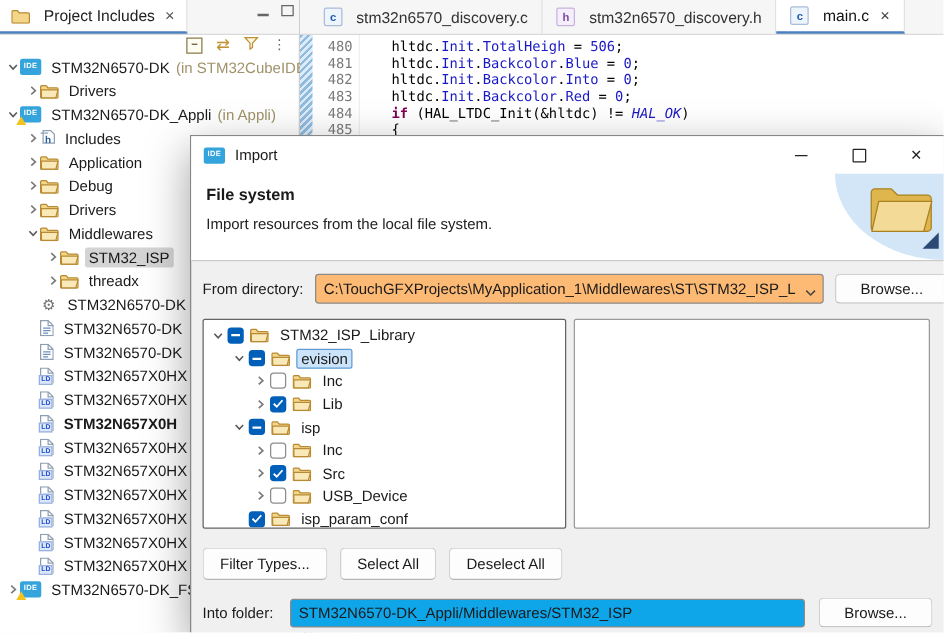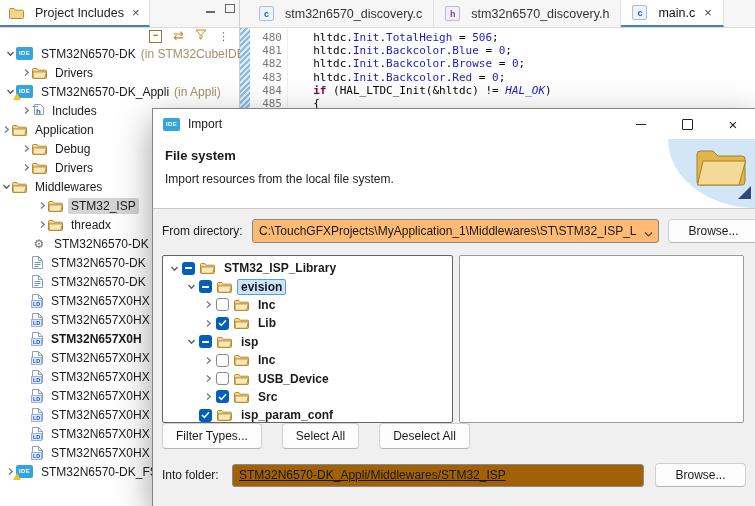--- a/index.html
+++ b/index.html
@@ -79,27 +79,27 @@
     display:inline-flex;align-items:center;justify-content:center;padding:0 13px;font-size:12px;color:#1a1a1a;flex:none;}
   .browse1{margin-left:9px;width:91px;box-sizing:border-box;}
   .panels{display:flex;gap:6px;margin-top:12px;}
   .treepanel{width:293px;height:168px;background:#fff;border:1px solid #636363;border-radius:2px;box-sizing:border-box;padding-top:3px;overflow:hidden;}
   .listpanel{width:287px;height:168px;background:#fff;border:1px solid #9a9a9a;border-radius:2px;box-sizing:border-box;}
   .drow{display:flex;align-items:center;height:18.4px;white-space:nowrap;}
   .dchev{width:13px;flex:none;display:inline-flex;justify-content:center;}
   .cb{width:13px;height:13px;border-radius:3px;margin:0 5px 0 1px;flex:none;display:inline-flex;align-items:center;justify-content:center;box-sizing:border-box;}
   .cb-un{background:#fff;border:1px solid #8c8c8c;}
   .cb-ck,.cb-pt{background:#005fb8;}
-  .dlabel{padding:0 3px;border:1px solid transparent;border-radius:2px;font-weight:bold;}
+  .dlabel{padding:0 3px;border:1px solid transparent;border-radius:2px;}
   .dsel{background:#cce4f9;border-color:#5e9ad6;}
-  .btnrow{display:flex;gap:20px;}
+  .btnrow{display:flex;gap:10px;margin-top:15px;}
   .introw{display:flex;align-items:center;margin-top:14px;}
   .ilabel{width:70px;flex:none;}
-  .ifield{flex:none;width:398px;height:21px;border:1px solid #8a8a8a;border-radius:3px;background:#a16207;
-    display:flex;align-items:center;padding:0 6px;overflow:hidden;white-space:nowrap;text-decoration:underline;}
+  .ifield{flex:none;width:398px;height:21px;border:1px solid #8a8a8a;border-radius:3px;background:#0ea5e9;
+    display:flex;align-items:center;padding:0 6px;overflow:hidden;white-space:nowrap;}
   .browse2{margin-left:11px;width:91px;box-sizing:border-box;}
 </style>
 </head>
 <body>
 
 <div class="screen">
 
   <div class="explorer">
     <div class="view-tabbar">
       <div class="view-tab">
@@ -169,21 +169,21 @@
           </span>
           <span class="ic">
             <svg width="12" height="13" viewBox="0 0 12 13">
               <path d="M2.5 .5 h6 l3 3 v7 h-9 z" fill="#fff" stroke="#8f9fb3"></path>
               <path d="M.5 2.5 h6 l0 0" fill="none" stroke="#8f9fb3"></path>
               <text x="4" y="10" font-size="8" font-weight="bold" fill="#2a6099" font-family="Liberation Sans">h</text>
             </svg>
           </span>
           <span class="plabel">Includes</span>
         </div>
-        <div class="prow" style="">
+        <div class="prow" style="padding-left: 20px;">
           <span class="pchev">
             <svg width="9" height="9" viewBox="0 0 9 9">
               <path d="M3 1.5 L6.3 4.5 L3 7.5" fill="none" stroke="#7a7a7a" stroke-width="1.3"></path>
             </svg>
           </span>
           <span class="ic">
             <svg width="15" height="12" viewBox="0 0 15 12">
               <path d="M.5 2.5 a1 1 0 0 1 1-1 h3.4 l1.4 1.7 h7.2 a1 1 0 0 1 1 1 v6.3 a1 1 0 0 1-1 1 h-12 a1 1 0 0 1-1-1 z" fill="#f3d68a" stroke="#b88a33"></path>
               <path d="M1 4.9 h13.4 l-1.7 6.4 H1.2 z" fill="#f9e8b8" stroke="#b88a33" stroke-linejoin="round"></path>
             </svg>
@@ -211,21 +211,21 @@
             </svg>
           </span>
           <span class="ic">
             <svg width="15" height="12" viewBox="0 0 15 12">
               <path d="M.5 2.5 a1 1 0 0 1 1-1 h3.4 l1.4 1.7 h7.2 a1 1 0 0 1 1 1 v6.3 a1 1 0 0 1-1 1 h-12 a1 1 0 0 1-1-1 z" fill="#f3d68a" stroke="#b88a33"></path>
               <path d="M1 4.9 h13.4 l-1.7 6.4 H1.2 z" fill="#f9e8b8" stroke="#b88a33" stroke-linejoin="round"></path>
             </svg>
           </span>
           <span class="plabel">Drivers</span>
         </div>
-        <div class="prow" style="">
+        <div class="prow" style="padding-left: 20px;">
           <span class="pchev">
             <svg width="9" height="9" viewBox="0 0 9 9">
               <path d="M1.5 3 L4.5 6.3 L7.5 3" fill="none" stroke="#5a5a5a" stroke-width="1.3"></path>
             </svg>
           </span>
           <span class="ic">
             <svg width="15" height="12" viewBox="0 0 15 12">
               <path d="M.5 2.5 a1 1 0 0 1 1-1 h3.4 l1.4 1.7 h7.2 a1 1 0 0 1 1 1 v6.3 a1 1 0 0 1-1 1 h-12 a1 1 0 0 1-1-1 z" fill="#f3d68a" stroke="#b88a33"></path>
               <path d="M1 4.9 h13.4 l-1.7 6.4 H1.2 z" fill="#f9e8b8" stroke="#b88a33" stroke-linejoin="round"></path>
             </svg>
@@ -429,21 +429,21 @@
           <div>480</div>
           <div>481</div>
           <div>482</div>
           <div>483</div>
           <div>484</div>
           <div>485</div>
         </div>
       <div class="codearea">
           <div class="cline"><span class="tk-p">  hltdc.</span><span class="tk-f">Init</span><span class="tk-p">.</span><span class="tk-f">TotalHeigh</span><span class="tk-p"> = </span><span class="tk-n">506</span><span class="tk-p">;</span></div>
           <div class="cline"><span class="tk-p">  hltdc.</span><span class="tk-f">Init</span><span class="tk-p">.</span><span class="tk-f">Backcolor</span><span class="tk-p">.</span><span class="tk-f">Blue</span><span class="tk-p"> = </span><span class="tk-n">0</span><span class="tk-p">;</span></div>
-          <div class="cline"><span class="tk-p">  hltdc.</span><span class="tk-f">Init</span><span class="tk-p">.</span><span class="tk-f">Backcolor</span><span class="tk-p">.</span><span class="tk-f">Browse</span><span class="tk-p"> = </span><span class="tk-n">0</span><span class="tk-p">;</span></div>
+          <div class="cline"><span class="tk-p">  hltdc.</span><span class="tk-f">Init</span><span class="tk-p">.</span><span class="tk-f">Backcolor</span><span class="tk-p">.</span><span class="tk-f">Into</span><span class="tk-p"> = </span><span class="tk-n">0</span><span class="tk-p">;</span></div>
           <div class="cline"><span class="tk-p">  hltdc.</span><span class="tk-f">Init</span><span class="tk-p">.</span><span class="tk-f">Backcolor</span><span class="tk-p">.</span><span class="tk-f">Red</span><span class="tk-p"> = </span><span class="tk-n">0</span><span class="tk-p">;</span></div>
           <div class="cline"><span class="tk-p">  </span><span class="tk-k">if</span><span class="tk-p"> (HAL_LTDC_Init(&amp;hltdc) != </span><span class="tk-m">HAL_OK</span><span class="tk-p">)</span></div>
           <div class="cline"><span class="tk-p">  {</span></div>
         </div>
     </div>
   </div>
 
   <div class="dialog">
     <div class="dlg-titlebar">
       <span class="ic prj" style="margin:0">IDE</span>
@@ -590,47 +590,47 @@
                 </svg>
               </span>
               <span class="dlabel">Inc</span>
             </div>
             <div class="drow" style="padding-left: 39px;">
               <span class="dchev">
                 <svg width="9" height="9" viewBox="0 0 9 9">
                   <path d="M3 1.5 L6.3 4.5 L3 7.5" fill="none" stroke="#7a7a7a" stroke-width="1.3"></path>
                 </svg>
               </span>
-              <span class="cb cb-un"></span>
-              <span class="ic">
-                <svg width="15" height="12" viewBox="0 0 15 12">
-                  <path d="M.5 2.5 a1 1 0 0 1 1-1 h3.4 l1.4 1.7 h7.2 a1 1 0 0 1 1 1 v6.3 a1 1 0 0 1-1 1 h-12 a1 1 0 0 1-1-1 z" fill="#f3d68a" stroke="#b88a33"></path>
-                  <path d="M1 4.9 h13.4 l-1.7 6.4 H1.2 z" fill="#f9e8b8" stroke="#b88a33" stroke-linejoin="round"></path>
-                </svg>
-              </span>
-              <span class="dlabel">USB_Device</span>
-            </div>
-            <div class="drow" style="padding-left: 39px;">
-              <span class="dchev">
-                <svg width="9" height="9" viewBox="0 0 9 9">
-                  <path d="M3 1.5 L6.3 4.5 L3 7.5" fill="none" stroke="#7a7a7a" stroke-width="1.3"></path>
-                </svg>
-              </span>
               <span class="cb cb-ck">
                 <svg width="9" height="8" viewBox="0 0 9 8">
                   <path d="M1 4 L3.4 6.4 L8 1.2" fill="none" stroke="#fff" stroke-width="1.5"></path>
                 </svg>
               </span>
               <span class="ic">
                 <svg width="15" height="12" viewBox="0 0 15 12">
                   <path d="M.5 2.5 a1 1 0 0 1 1-1 h3.4 l1.4 1.7 h7.2 a1 1 0 0 1 1 1 v6.3 a1 1 0 0 1-1 1 h-12 a1 1 0 0 1-1-1 z" fill="#f3d68a" stroke="#b88a33"></path>
                   <path d="M1 4.9 h13.4 l-1.7 6.4 H1.2 z" fill="#f9e8b8" stroke="#b88a33" stroke-linejoin="round"></path>
                 </svg>
               </span>
               <span class="dlabel">Src</span>
+            </div>
+            <div class="drow" style="padding-left: 39px;">
+              <span class="dchev">
+                <svg width="9" height="9" viewBox="0 0 9 9">
+                  <path d="M3 1.5 L6.3 4.5 L3 7.5" fill="none" stroke="#7a7a7a" stroke-width="1.3"></path>
+                </svg>
+              </span>
+              <span class="cb cb-un"></span>
+              <span class="ic">
+                <svg width="15" height="12" viewBox="0 0 15 12">
+                  <path d="M.5 2.5 a1 1 0 0 1 1-1 h3.4 l1.4 1.7 h7.2 a1 1 0 0 1 1 1 v6.3 a1 1 0 0 1-1 1 h-12 a1 1 0 0 1-1-1 z" fill="#f3d68a" stroke="#b88a33"></path>
+                  <path d="M1 4.9 h13.4 l-1.7 6.4 H1.2 z" fill="#f9e8b8" stroke="#b88a33" stroke-linejoin="round"></path>
+                </svg>
+              </span>
+              <span class="dlabel">USB_Device</span>
             </div>
             <div class="drow" style="padding-left: 22px;">
               <span class="dchev"></span>
               <span class="cb cb-ck">
                 <svg width="9" height="8" viewBox="0 0 9 8">
                   <path d="M1 4 L3.4 6.4 L8 1.2" fill="none" stroke="#fff" stroke-width="1.5"></path>
                 </svg>
               </span>
               <span class="ic">
                 <svg width="15" height="12" viewBox="0 0 15 12">

